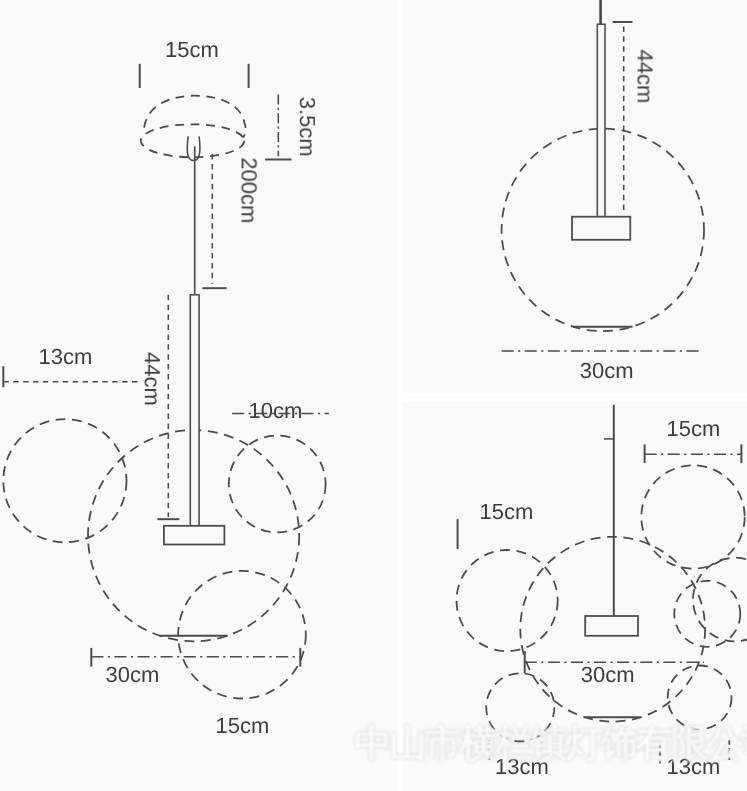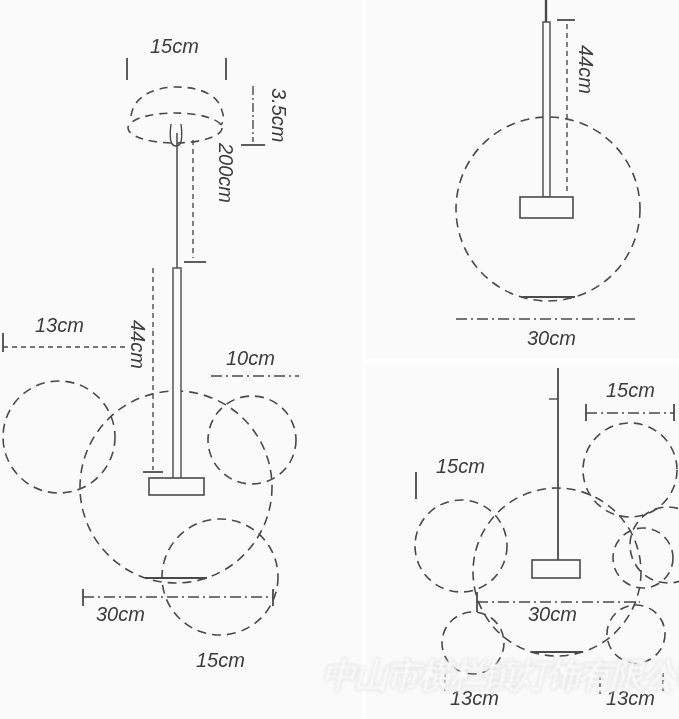--- a/index.html
+++ b/index.html
@@ -12,21 +12,20 @@
   body{
     width:679px;height:719px;
     font-family:"Liberation Sans","DejaVu Sans",sans-serif;
     background:#fff;
   }
   .canvas{
     position:relative;
     width:679px;height:719px;
     background:var(--bg);
     overflow:hidden;
-    font-style:italic;
   }
   .diagram-layer{
     position:absolute;left:0;top:0;
     filter:blur(0.35px);
     color:var(--line);
   }
   .dim-label{
     position:absolute;
     font-size:20px;
     line-height:1;
@@ -180,21 +179,21 @@
   <div class="dim-label" style="left:150px;top:36px;">15cm</div>
 
   <div class="dim-label rot" style="left:289px;top:88px;">3.5cm</div>
 
   <div class="dim-label rot" style="left:236px;top:143px;">200cm</div>
 
   <div class="dim-label rot" style="left:148px;top:320px;">44cm</div>
 
   <div class="dim-label" style="left:35px;top:315px;">13cm</div>
 
-  <div class="dim-label" style="left:226px;top:348px;">10cm</div>
+  <div class="dim-label" style="left:226px;top:364px;">10cm</div>
 
   <div class="dim-label" style="left:96px;top:604px;">30cm</div>
 
   <div class="dim-label" style="left:196px;top:650px;">15cm</div>
 
   <div class="dim-label rot" style="left:596px;top:45px;">44cm</div>
 
   <div class="dim-label" style="left:527px;top:328px;">30cm</div>
 
   <div class="dim-label" style="left:606px;top:380px;">15cm</div>

